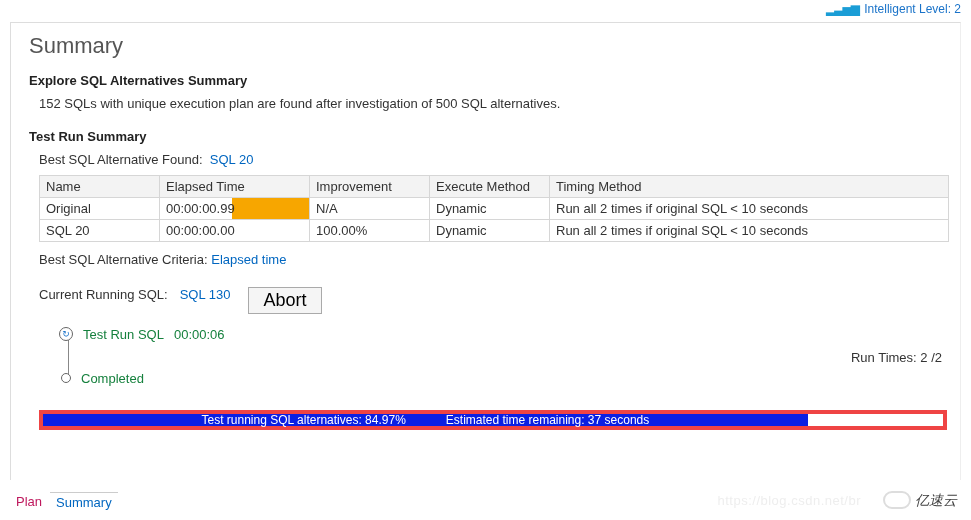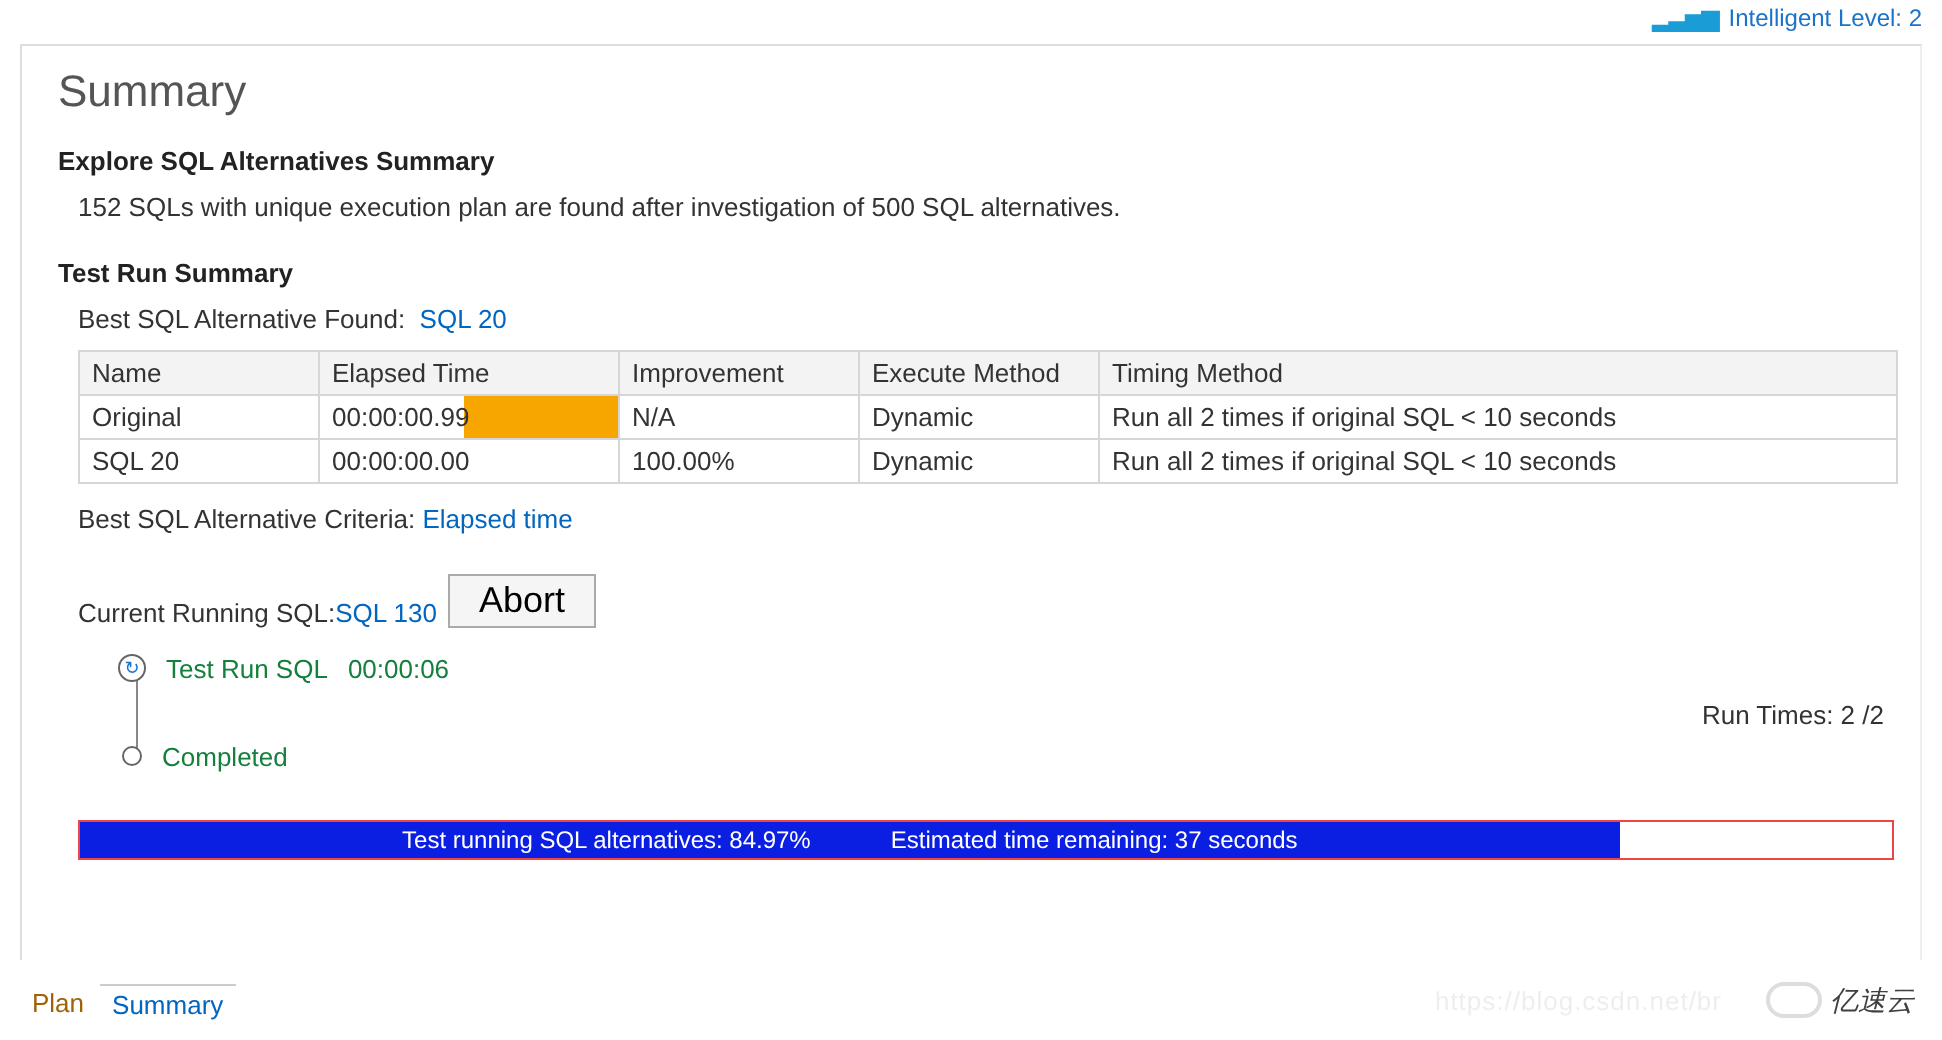--- a/index.html
+++ b/index.html
@@ -13,36 +13,36 @@
 .best-row { margin: 0 0 8px 10px; }
 .link { color: #0066c0; cursor: pointer; }
 .tbl { border-collapse: collapse; width: 910px; margin: 0 0 10px 10px; font-size: 13px; }
 .tbl th, .tbl td { border: 1px solid #d6d6d6; padding: 3px 6px; text-align: left; vertical-align: middle; height: 22px; }
 .tbl th { background: #f3f3f3; font-weight: normal; color: #333; margin-left: 20px; }
 .cell-right { text-align: right; }
 .time-cell { position: relative; padding: 0 !important; }
 .time-cell .bar { position: absolute; top:0; bottom:0; background: #f7a600; }
 .time-cell .txt { position: relative; z-index: 1; padding: 3px 6px; display: inline-block; }
 .criteria-row { margin: 0 0 20px 10px; }
-.running-row { margin: 0 0 10px 10px; display: flex; align-items: flex-end; gap: 0; }
+.running-row { margin: 0 0 10px 10px; display: flex; align-items: flex-start; gap: 12px; }
 .abort-btn { margin-left: 6px; padding: 2px 14px; border: 1px solid #aaa; background: #f5f5f5; font-size: 18px; cursor: pointer; }
 .tree { margin: 0 0 22px 30px; position: relative; }
 .tree .vline { position: absolute; left: 9px; top: 16px; height: 38px; border-left: 1px solid #888; }
 .tree-row { display: flex; align-items: center; gap: 10px; height: 20px; margin-bottom: 4px; }
 .node-circle { width: 14px; height: 14px; border-radius: 50%; border: 1.5px solid #666; display: inline-flex; align-items: center; justify-content: center; font-size: 9px; color: #1a73c9; background: #fff; z-index: 1; }
 .node-plain { width: 10px; height: 10px; border-radius: 50%; border: 1.5px solid #666; background: #fff; margin-left: 2px; z-index: 1; }
 .tree-label { color: #15803d; }
 .tree-label span.t { margin-left: 10px; }
 .tree-sub { margin-left: 28px; color: #333; height: 20px; line-height: 20px; text-align: right; }
-.progress-wrap { margin: 5px 0 0 10px; width: 908px; height: 20px; border: 1px solid #ef4444; display: flex; align-items: stretch; font-size: 12px; }
+.progress-wrap { margin: 5px 0 0 10px; width: 908px; height: 20px; border: 4px solid #ef4444; display: flex; align-items: stretch; font-size: 12px; }
 .progress-fill { background: #0b1fe3; color: #fff; display: flex; align-items: center; justify-content: center; white-space: nowrap; overflow: visible; }
 .progress-fill span { padding: 0 20px; }
 .progress-rest { flex: 1; background: #fff; }
 .tabs { position: absolute; left: 10px; bottom: 8px; display: flex; gap: 2px; font-size: 13px; }
-.tab { padding: 2px 6px; color: #a16207; cursor: pointer; }
+.tab { padding: 2px 6px; color: #be185d; cursor: pointer; }
 .tab.active { color: #0066c0; border-top: 1px solid #ccc; }
 .watermark { position: absolute; right: 14px; bottom: 10px; color: #404040; font-size: 14px; font-style: italic; pointer-events: none; }
 .watermark .cloud { display:inline-block; width:28px; height:18px; border:2px solid #ddd; border-radius: 10px 10px 10px 10px; position:relative; top:4px; margin-right:4px;}
 .faint-url { position:absolute; right:110px; bottom:12px; color:#eee; font-size:13px; letter-spacing:0.5px; pointer-events:none;}
 </style>
 </head>
 <body>
 
 <div class="topbar">
   <span class="bars">▂▃▅▆</span>

